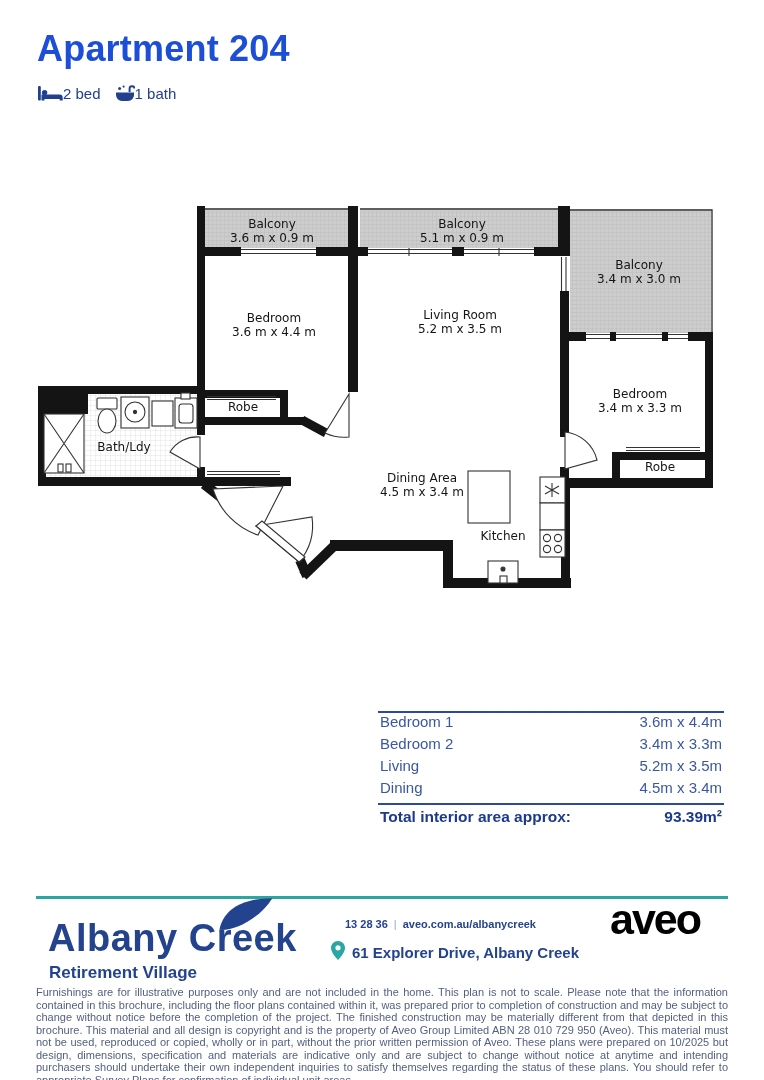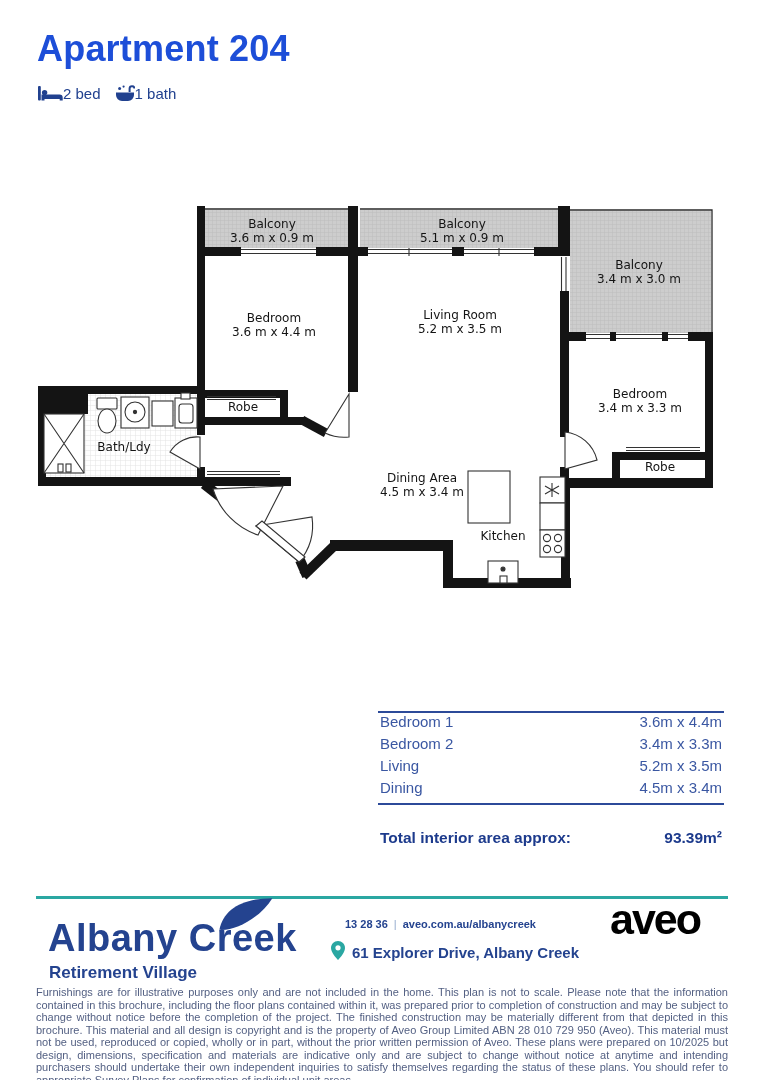--- a/index.html
+++ b/index.html
@@ -16,21 +16,21 @@
   .plan-svg{position:absolute;left:0;top:0;}
   .room-label{position:absolute;transform:translate(-50%,-50%);text-align:center;
               font-family:"DejaVu Sans",sans-serif;font-size:12px;line-height:14px;
               color:#141414;white-space:nowrap;}
   .rdims:empty{display:none;}
   
   .summary{position:absolute;left:378px;top:711px;width:346px;color:#3a57a2;}
   .srows{border-top:2px solid #2c4a99;}
   .srow{display:flex;justify-content:space-between;padding:0 2px 5px 2px;font-size:15px;}
   .total-row{display:flex;justify-content:space-between;border-top:2px solid #2c4a99;
-             margin-top:2px;padding:24px 2px;font-size:15.5px;font-weight:700;color:#1c3a8c;}
+             margin-top:2px;padding:3px 2px;font-size:15.5px;font-weight:700;color:#1c3a8c;}
   
   .teal-line{position:absolute;left:36px;top:896px;width:692px;height:3px;background:#2aa7a2;}
   .village-name{position:absolute;left:48px;top:917px;font-size:38px;font-weight:700;
                 color:#24438f;letter-spacing:.5px;}
   .leaf{position:absolute;left:216px;top:897px;}
   .village-sub{position:absolute;left:49px;top:963px;font-size:17px;font-weight:700;color:#24438f;}
   .contact1{position:absolute;left:345px;top:918px;font-size:11px;font-weight:700;color:#24438f;}
   .contact1 .sep{color:#93a9cc;font-weight:400;padding:0 6px;}
   .contact2{position:absolute;left:331px;top:941px;display:flex;align-items:center;gap:7px;
             font-size:15px;font-weight:700;color:#24438f;}

